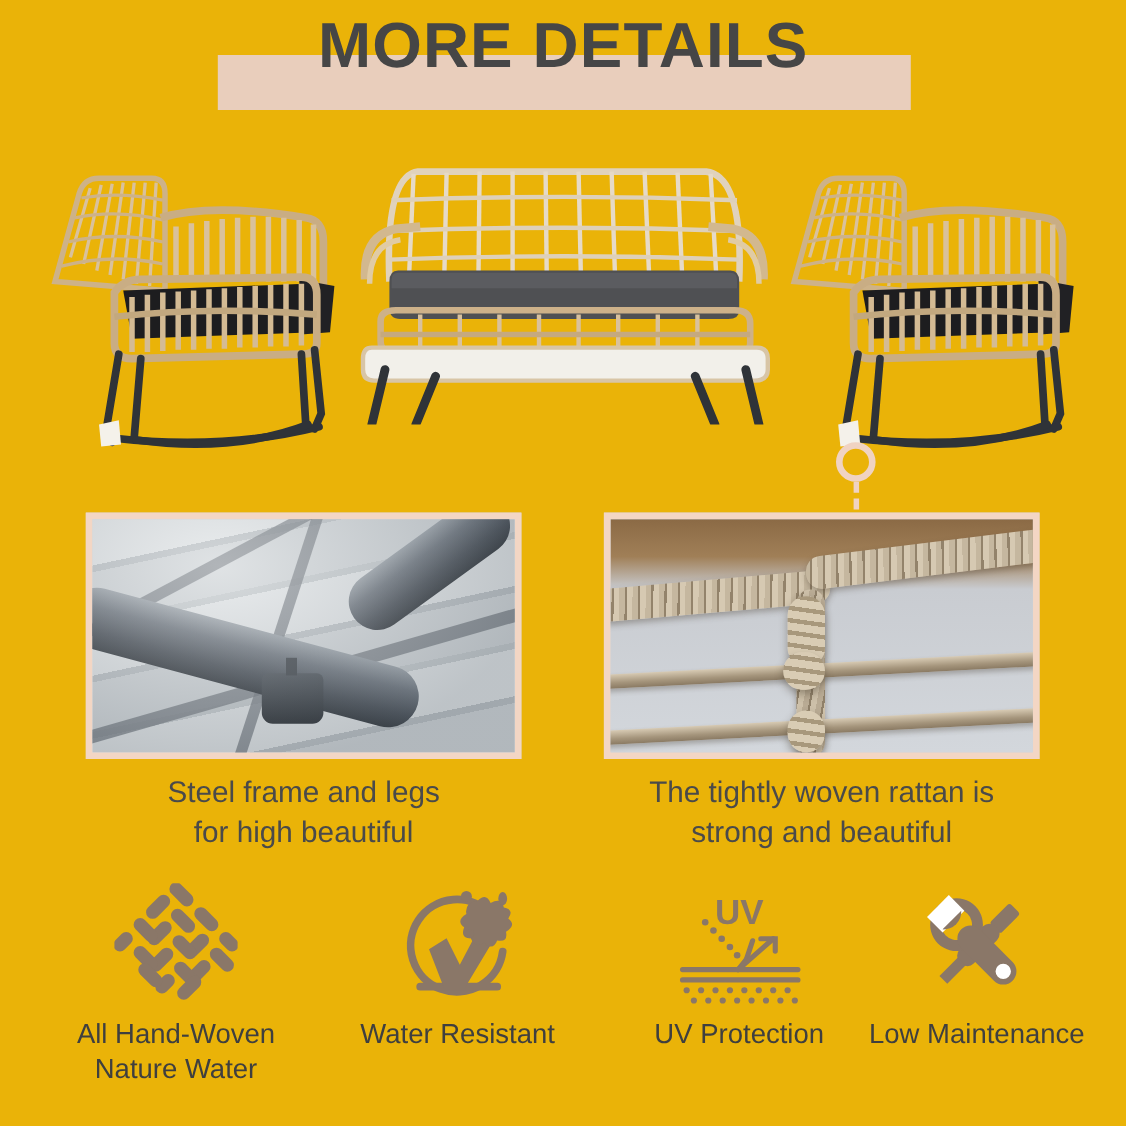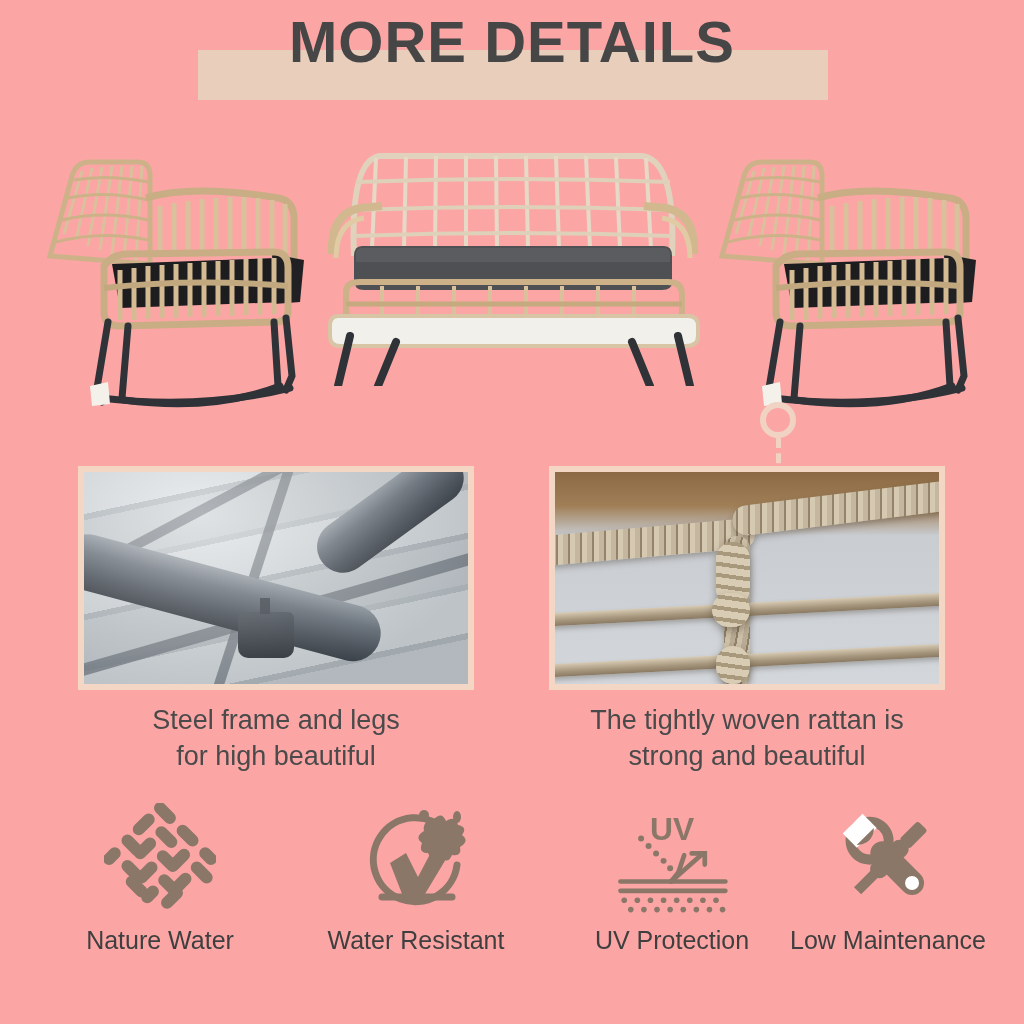--- a/index.html
+++ b/index.html
@@ -2,21 +2,21 @@
 <html><head>
 <meta charset="utf-8">
 <style>
   * { box-sizing: border-box; margin: 0; padding: 0; }
   html, body {
     width: 1024px; height: 1024px;
     background: #ffffff;
     font-family: "Liberation Sans", sans-serif;
     overflow: hidden;
   }
-  .page { position: relative; width: 1024px; height: 1024px; background: #fca5a5; }
+  .page { position: relative; width: 1024px; height: 1024px; background: #eab308; }
 
   
   .header { position: absolute; left: 0; top: 0; width: 1024px; height: 120px; }
   .title-bar {
     position: absolute; left: 198px; top: 50px;
     width: 630px; height: 50px;
     background: #e9cebc;
   }
   .title-text {
     position: absolute; left: 0; top: 8px; width: 1024px;
@@ -423,20 +423,21 @@
             <rect x="68" y="62" width="26" height="12" rx="6"></rect>
             <rect x="14" y="78" width="12" height="20" rx="6"></rect>
             <rect x="32" y="78" width="26" height="12" rx="6"></rect>
             <rect x="68" y="78" width="12" height="20" rx="6"></rect>
             <rect x="86" y="62" width="12" height="26" rx="6"></rect>
             <rect x="46" y="86" width="26" height="12" rx="6"></rect>
           </g>
         </svg>
       </div>
       <div class="feat-label">
+        <div>All Hand-Woven</div>
         <div>Nature Water</div>
       </div>
     </div>
 
     <div class="feature" style="left:288px;">
       <div class="feat-icon">
         <svg width="112" height="112" viewBox="0 0 112 112">
           <path d="M86 28 A42 42 0 1 0 97 62" fill="none" stroke="#8a7768" stroke-width="7" stroke-linecap="round"></path>
           <path d="M22 94 L92 94" stroke="#8a7768" stroke-width="7" stroke-linecap="round"></path>
           <path d="M30 60 L46 50 L58 74 L78 36 L92 46 L62 96 L44 96 Z" fill="#8a7768"></path>

